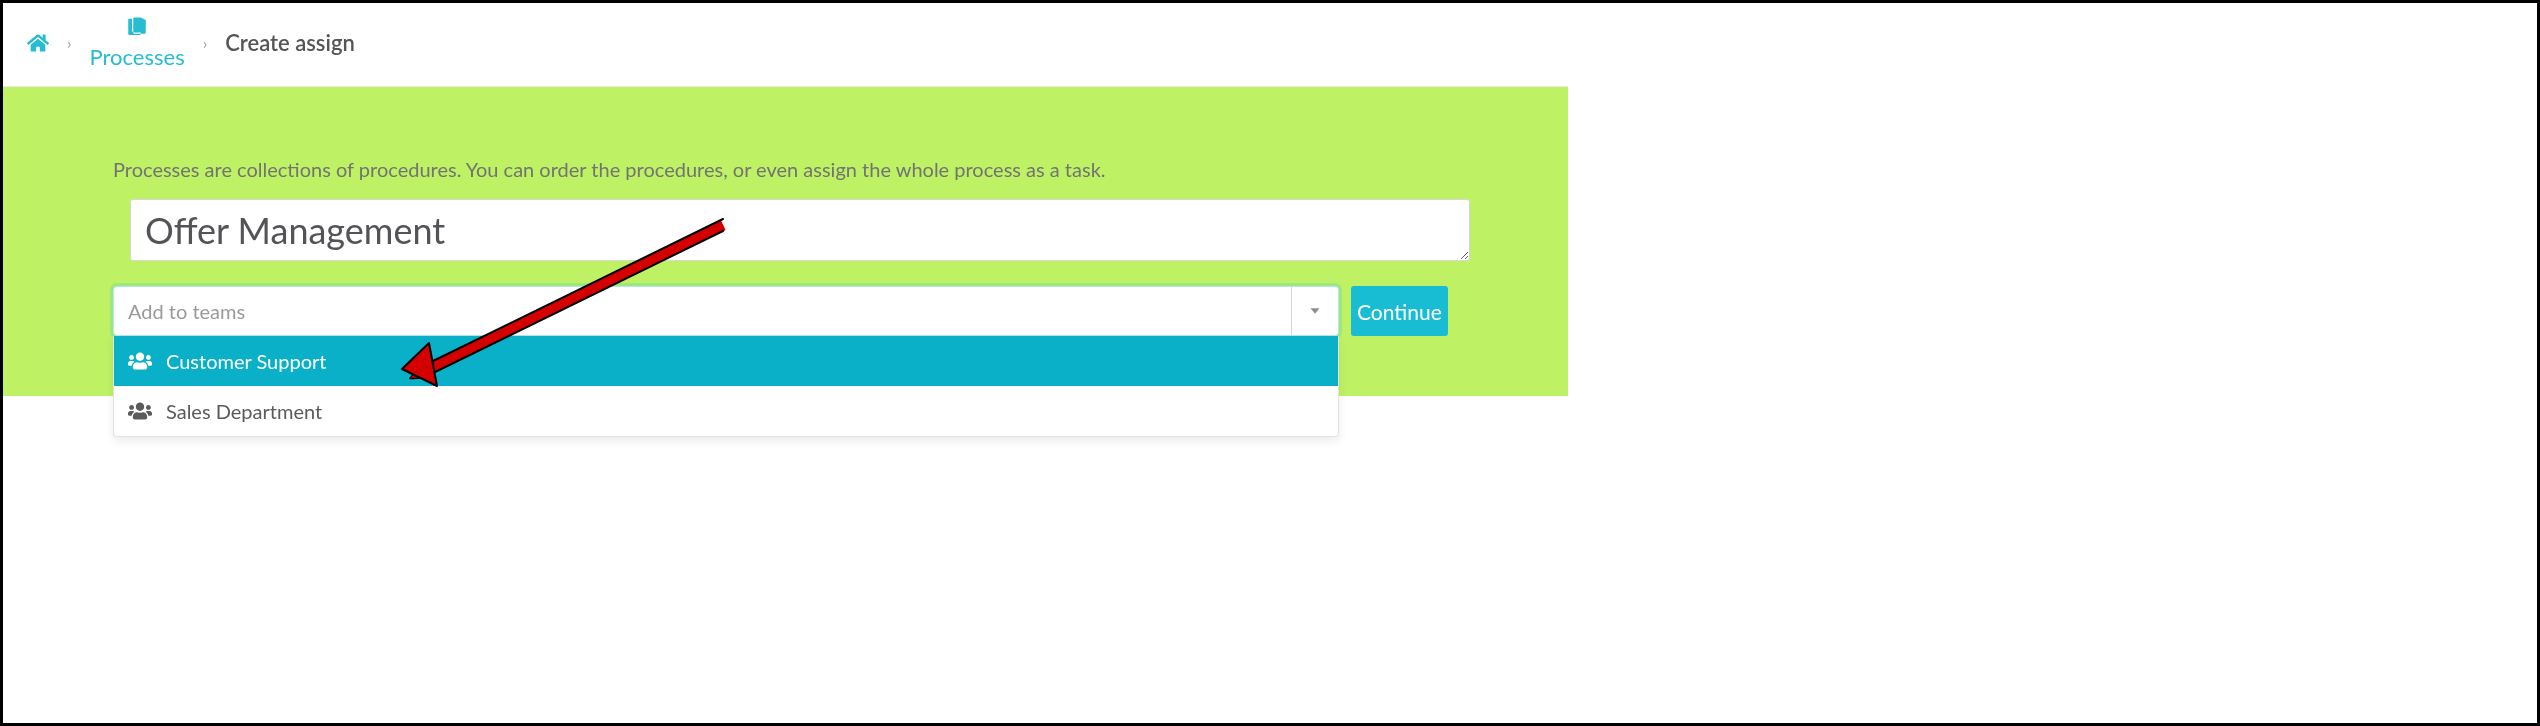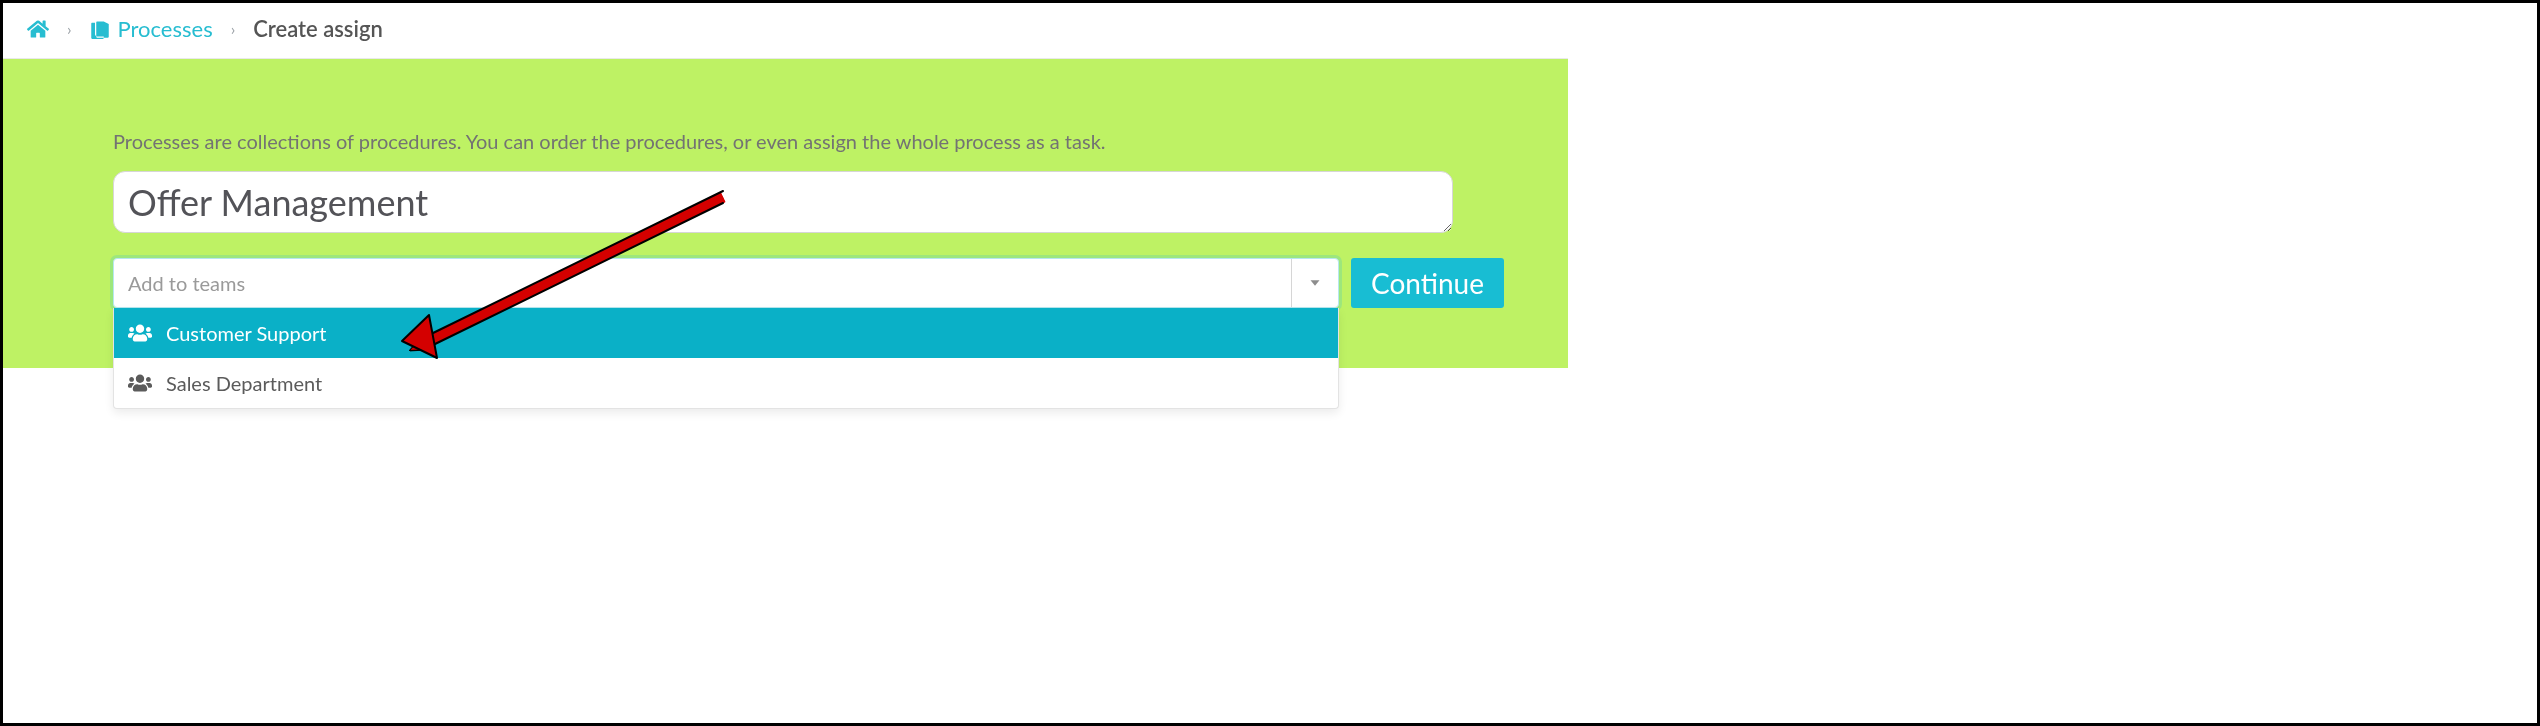--- a/index.html
+++ b/index.html
@@ -34,20 +34,21 @@
     .crumbs .sep {
       color: #9aa0a6;
       font-size: 16px;
     }
     .crumbs a {
       color: #27bdd1;
       text-decoration: none;
       display: flex;
       align-items: center;
       gap: 8px;
+      flex-direction: column;
     }
     .crumbs .home svg { fill: #27bdd1; }
     .crumbs .current {
       color: #555;
       font-weight: 600;
     }
 
     .page {
       background: #bef264;
       padding: 70px 0 60px 0;
@@ -62,30 +63,31 @@
     .help {
       font-size: 20px;
       color: #737373;
       margin-bottom: 18px;
     }
 
     
     .title-box {
       width: 100%;
       border: 1px solid #d6d6d6;
-      border-radius: 12px;
+      border-radius: 3px;
       background: #fff;
       padding: 9px 14px;
       font-size: 36px;
       color: #535358;
       font-family: inherit;
       resize: both;
       height: 62px;
       line-height: 1.2;
       overflow: hidden;
+      margin-left: 17px;
     }
 
     
     .row2 {
       display: flex;
       gap: 12px;
       margin-top: 22px;
       align-items: center;
     }
 
@@ -152,22 +154,22 @@
     .opt.selected svg { fill: #fff; }
     .opt:not(.selected) { color: #5b5b5b; }
     .opt:not(.selected) svg { fill: #5b5b5b; }
 
     .btn {
       background: #18bdd3;
       color: #fff;
       border: none;
       border-radius: 3px;
       height: 50px;
-      padding: 0 20px;
-      font-size: 28px;
+      padding: 0 6px;
+      font-size: 21px;
       cursor: pointer;
       font-family: inherit;
     }
 
     
     .arrow {
       position: absolute;
       left: 286px;
       top: 56px;
       z-index: 10;

